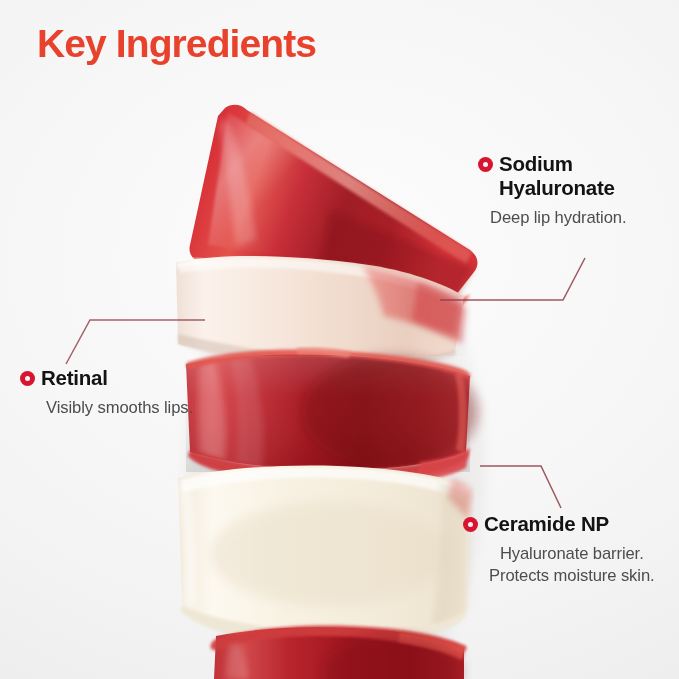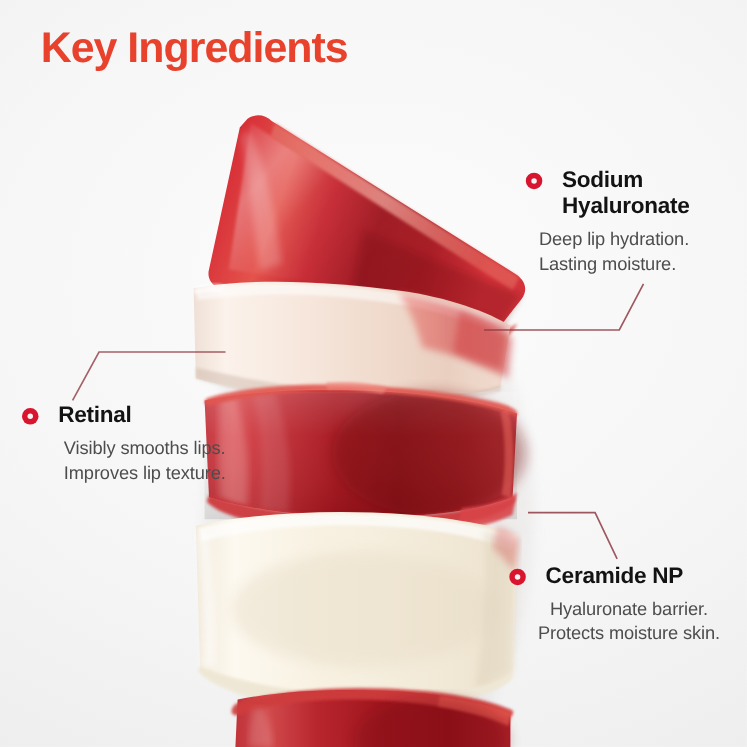--- a/index.html
+++ b/index.html
@@ -33,21 +33,21 @@
     left: 0; top: 0;
     width: 679px; height: 679px;
     pointer-events: none;
   }
 
   
   .callout { position: absolute; }
   .callout-head {
     display: flex;
     align-items: flex-start;
-    gap: 18px;
+    gap: 6px;
   }
   .bullet {
     flex: 0 0 auto;
     width: 15px; height: 15px;
     border-radius: 50%;
     background: #d8142f;
     position: relative;
     margin-top: 5px;
   }
   .bullet::after {
@@ -71,21 +71,21 @@
     line-height: 1.32;
     letter-spacing: -0.1px;
     margin-top: 7px;
   }
   .c-body .ln { display: block; white-space: nowrap; }
 
   #callout-sodium   { left: 478px; top: 152px; }
   #callout-sodium .c-body { margin-left: 12px; }
 
   #callout-retinal  { left: 20px;  top: 366px; }
-  #callout-retinal .c-body { margin-left: 38px; }
+  #callout-retinal .c-body { margin-left: 26px; }
 
   #callout-ceramide { left: 463px; top: 512px; text-align: center; }
   #callout-ceramide .c-body { margin-left: 26px; }
 
   
   #leaders {
     position: absolute; left: 0; top: 0;
     width: 679px; height: 679px;
     pointer-events: none;
   }
@@ -309,34 +309,32 @@
   <div class="callout" id="callout-sodium">
     <div class="callout-head">
       <span class="bullet"></span>
       <span class="c-title">
         <span class="ln">Sodium</span>
         <span class="ln">Hyaluronate</span>
       </span>
     </div>
     <div class="c-body">
       <span class="ln">Deep lip hydration.</span>
-      <span class="ln">Lasting moisture.</span>
     </div>
   </div>
 
   <div class="callout" id="callout-retinal">
     <div class="callout-head">
       <span class="bullet"></span>
       <span class="c-title">
         <span class="ln">Retinal</span>
       </span>
     </div>
     <div class="c-body">
       <span class="ln">Visibly smooths lips.</span>
-      <span class="ln">Improves lip texture.</span>
     </div>
   </div>
 
   <div class="callout" id="callout-ceramide">
     <div class="callout-head">
       <span class="bullet"></span>
       <span class="c-title">
         <span class="ln">Ceramide NP</span>
       </span>
     </div>

